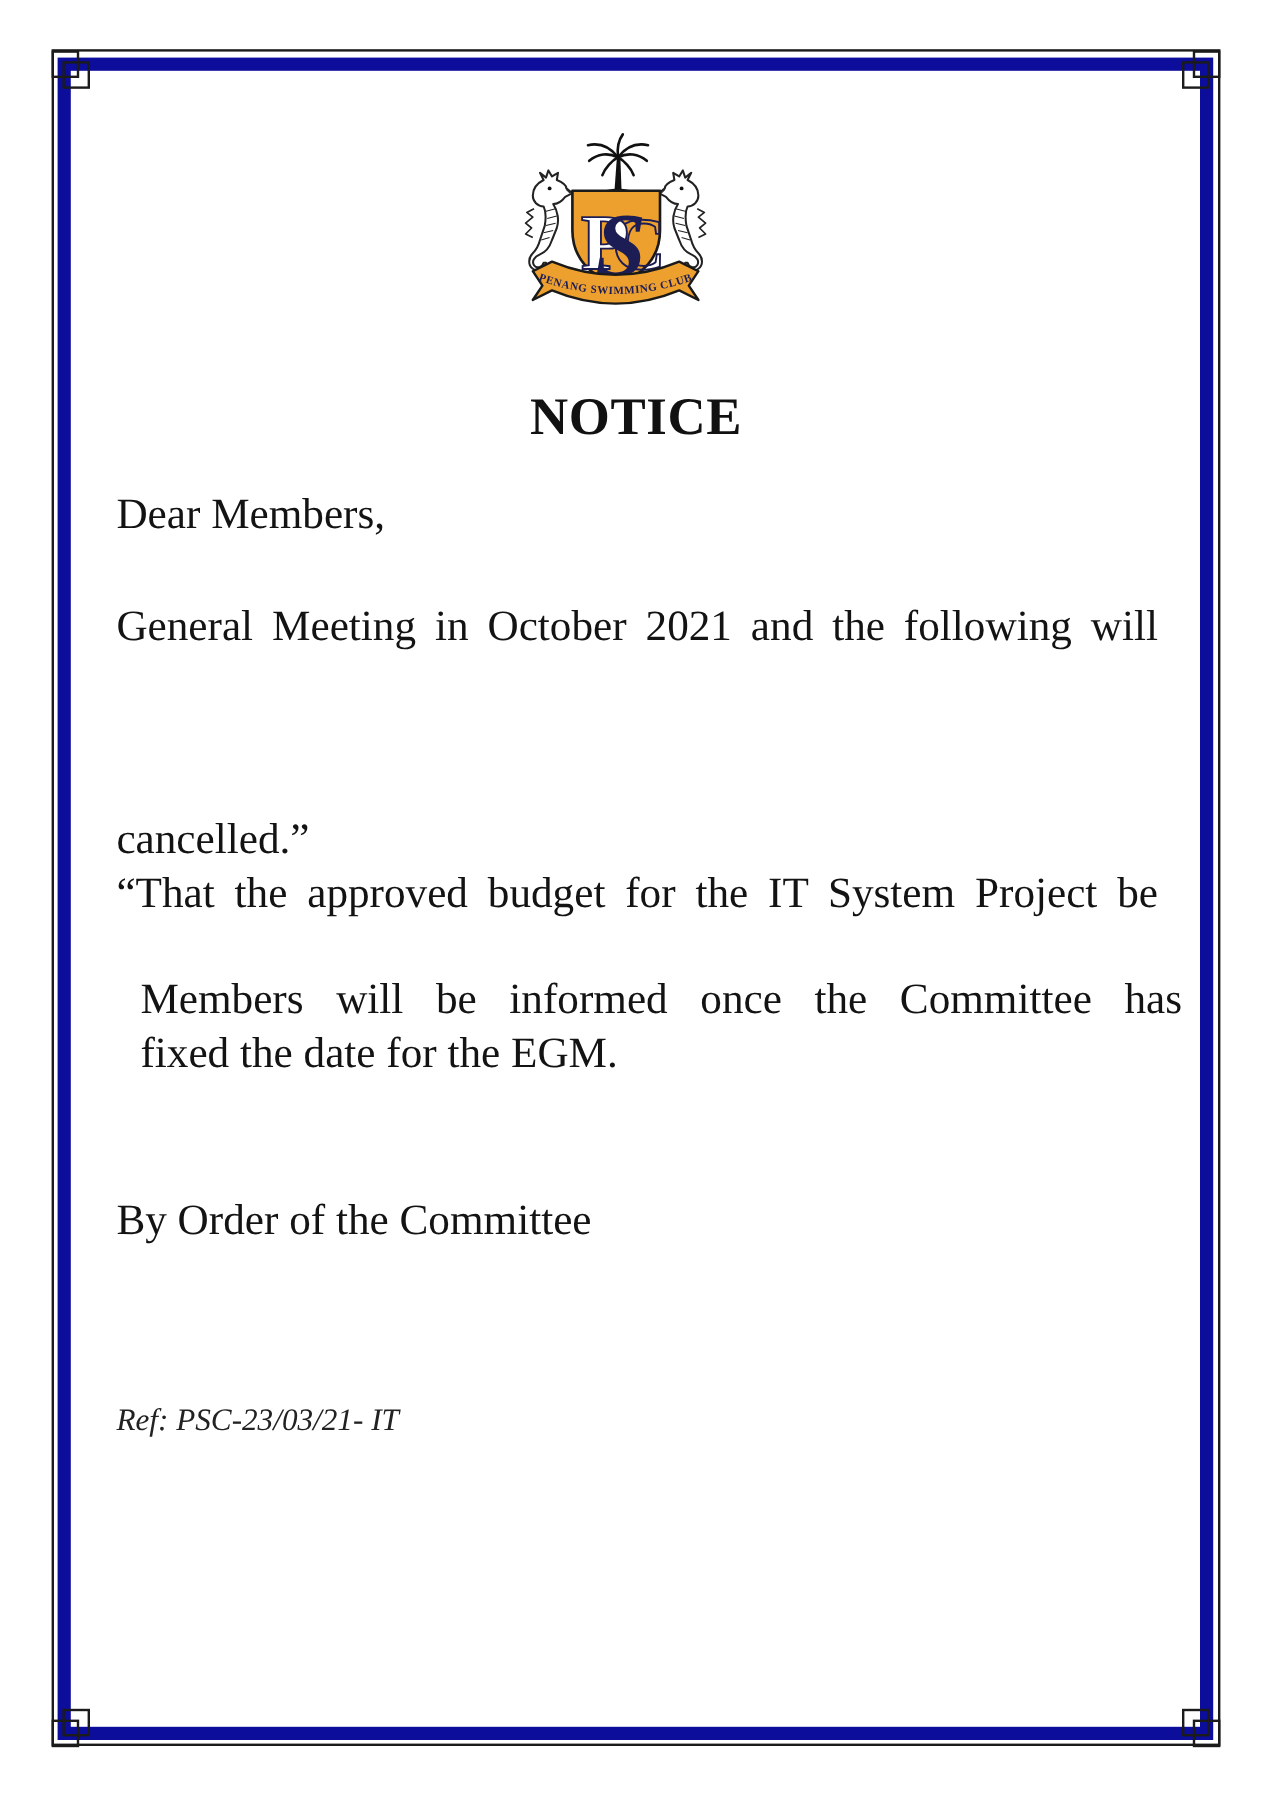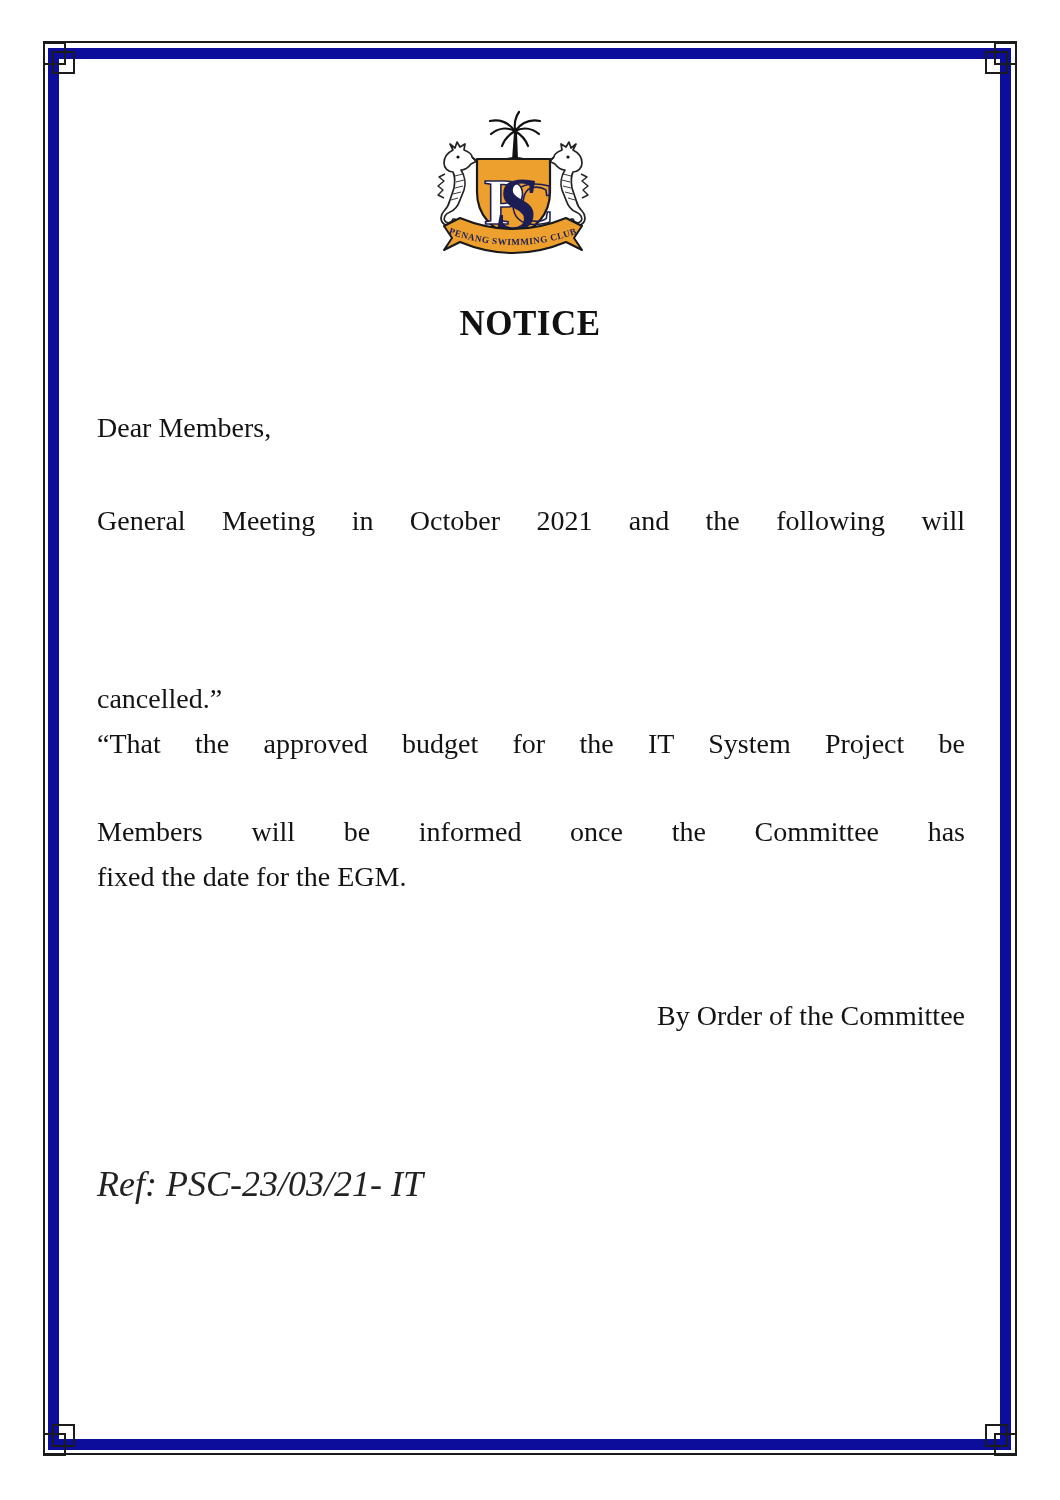--- a/index.html
+++ b/index.html
@@ -51,38 +51,38 @@
   .logo .ribbon{fill:var(--logo-orange);stroke:#1a1a1a;stroke-width:2;stroke-linejoin:round;}
   .logo .mg{font-family:"Liberation Serif","DejaVu Serif",serif;font-weight:bold;}
   .logo .mg-c{fill:none;stroke:var(--logo-ink);stroke-width:1.6;font-size:62px;}
   .logo .mg-p{fill:#ffffff;stroke:var(--logo-ink);stroke-width:1.6;font-size:66px;}
   .logo .mg-s{fill:var(--logo-ink);font-size:76px;font-style:italic;}
   .logo .rtext{font-family:"Liberation Serif","DejaVu Serif",serif;
     font-size:9.2px;font-weight:bold;letter-spacing:0.5px;fill:var(--logo-ink);}
 
   
   .title{
-    position:absolute;left:0;top:300px;width:100%;
-    text-align:center;font-size:35px;line-height:47px;
+    position:absolute;left:0;top:324px;width:100%;
+    text-align:center;font-size:44px;line-height:47px;
     font-weight:bold;letter-spacing:0.5px;color:#111111;
   }
   .block{
     position:absolute;left:97px;width:868px;
-    font-size:28px;line-height:44.5px;color:#131313;
+    font-size:36px;line-height:44.5px;color:#131313;
   }
   .ln{height:44.5px;overflow:hidden;}
   .jl{text-align:justify;text-align-last:justify;}
   .jl::after{content:"";display:inline-block;width:100%;height:0;}
   .salutation{top:406px;}
   .para1{top:499px;}
   .para2{top:677px;}
-  .para3{top:810px;}
-  .closing{top:994px;text-align:right;}
+  .para3{top:810px;margin-left:20px;}
+  .closing{top:994px;}
   .ref{
-    top:1168px;font-size:36px;line-height:32px;font-style:italic;color:#222222;
+    top:1168px;font-size:26px;line-height:32px;font-style:italic;color:#222222;
   }
 </style>
 </head>
 <body>
 
 <div class="page">
 
   <div class="frame-line"></div>
   <div class="frame-band"></div>
   <div class="csq tl-a"></div>

